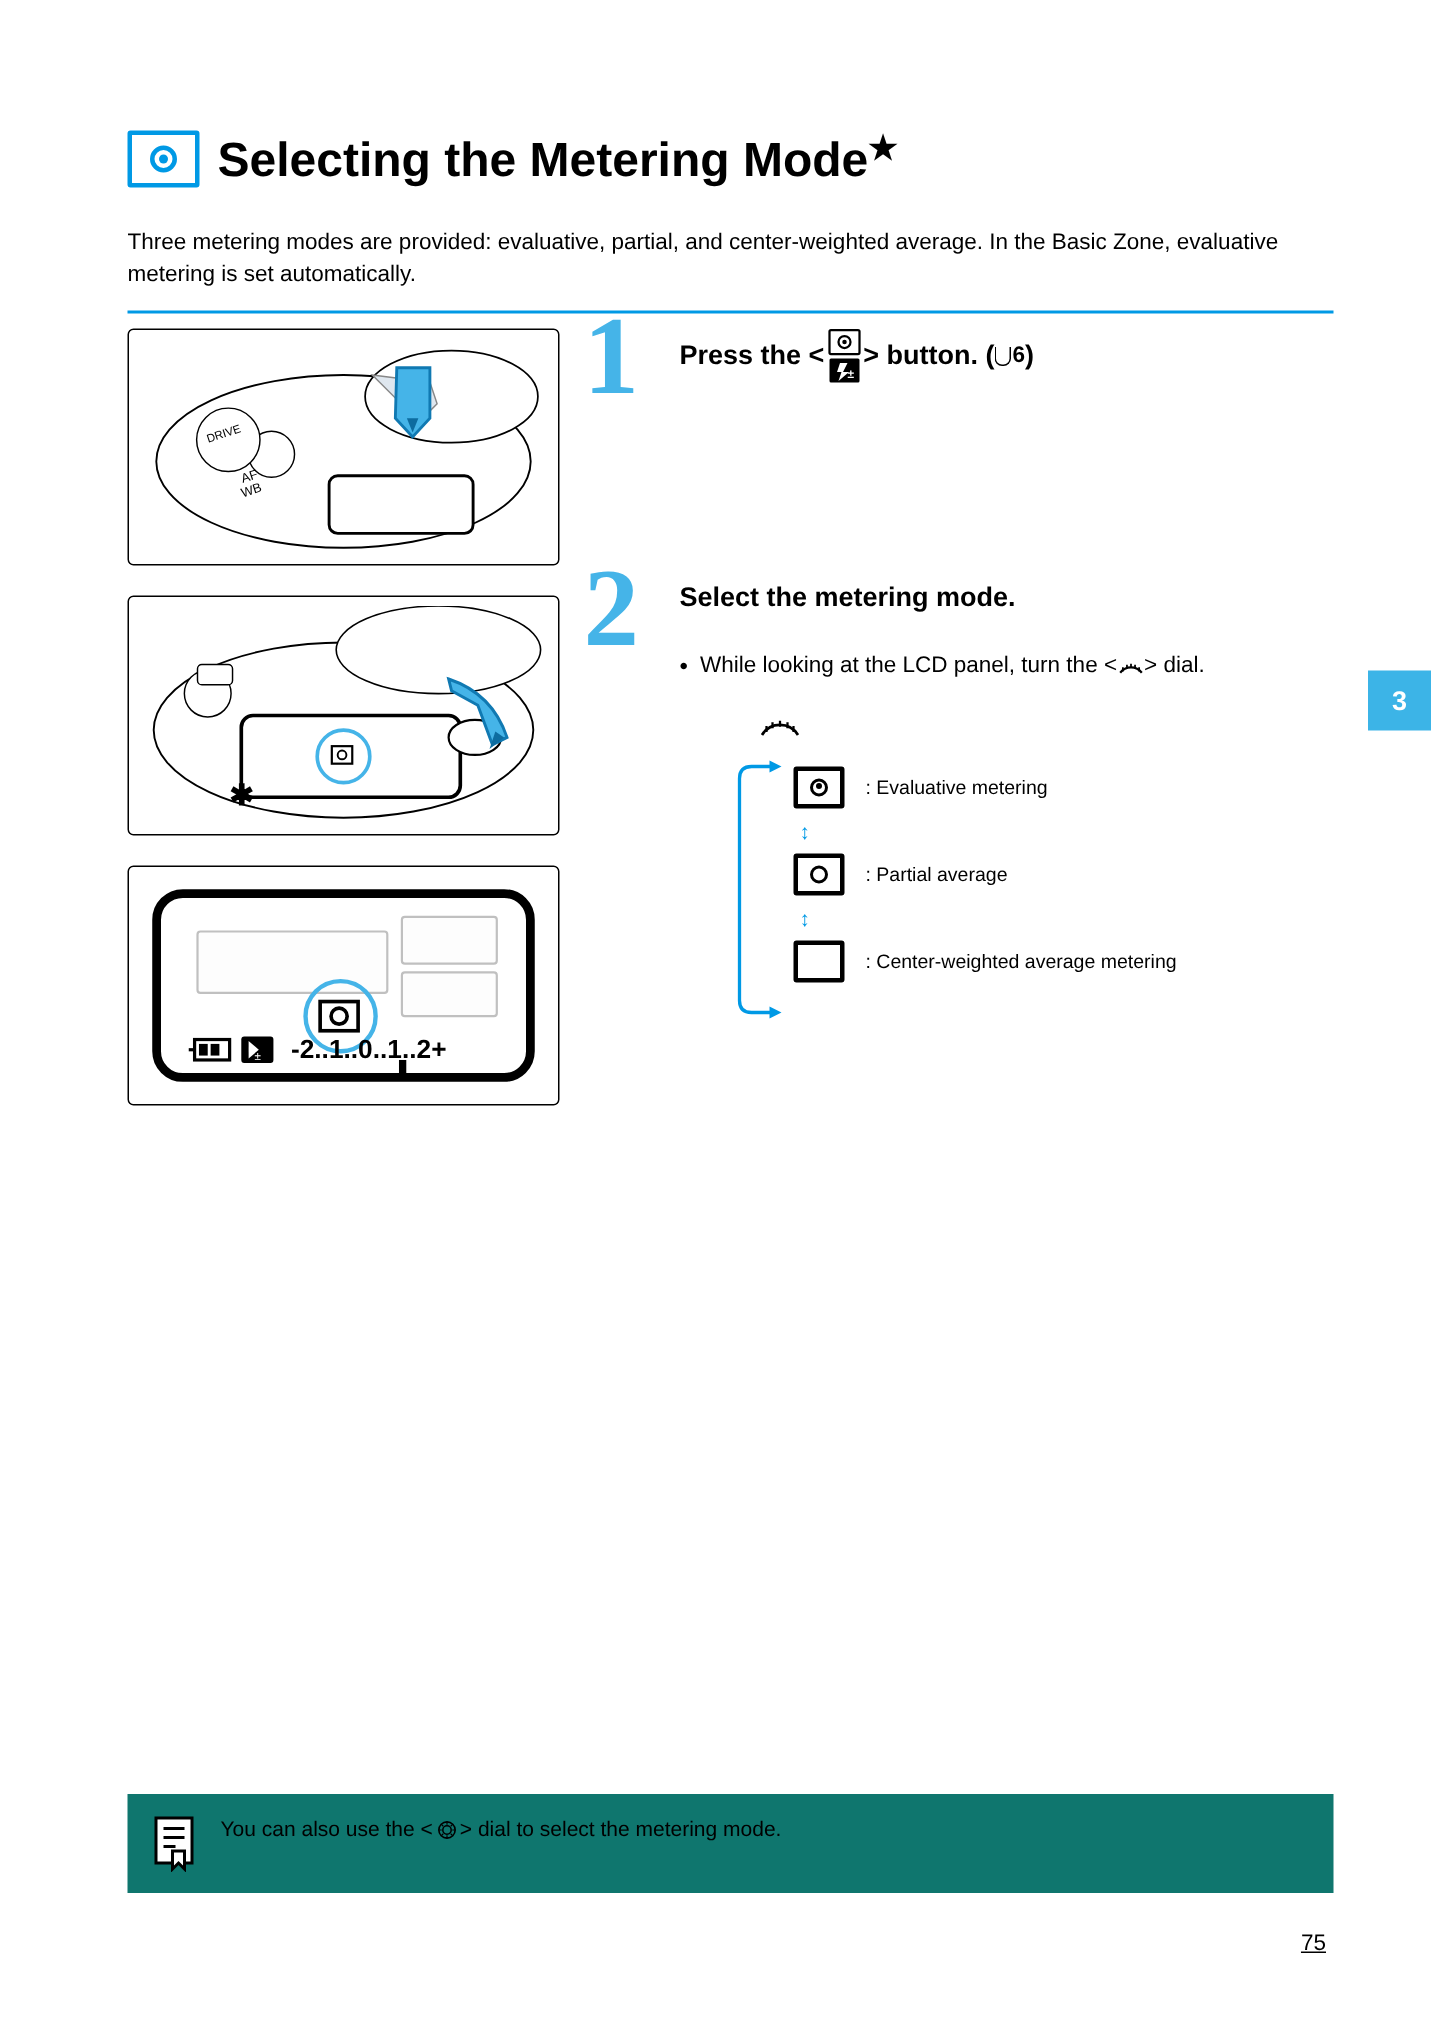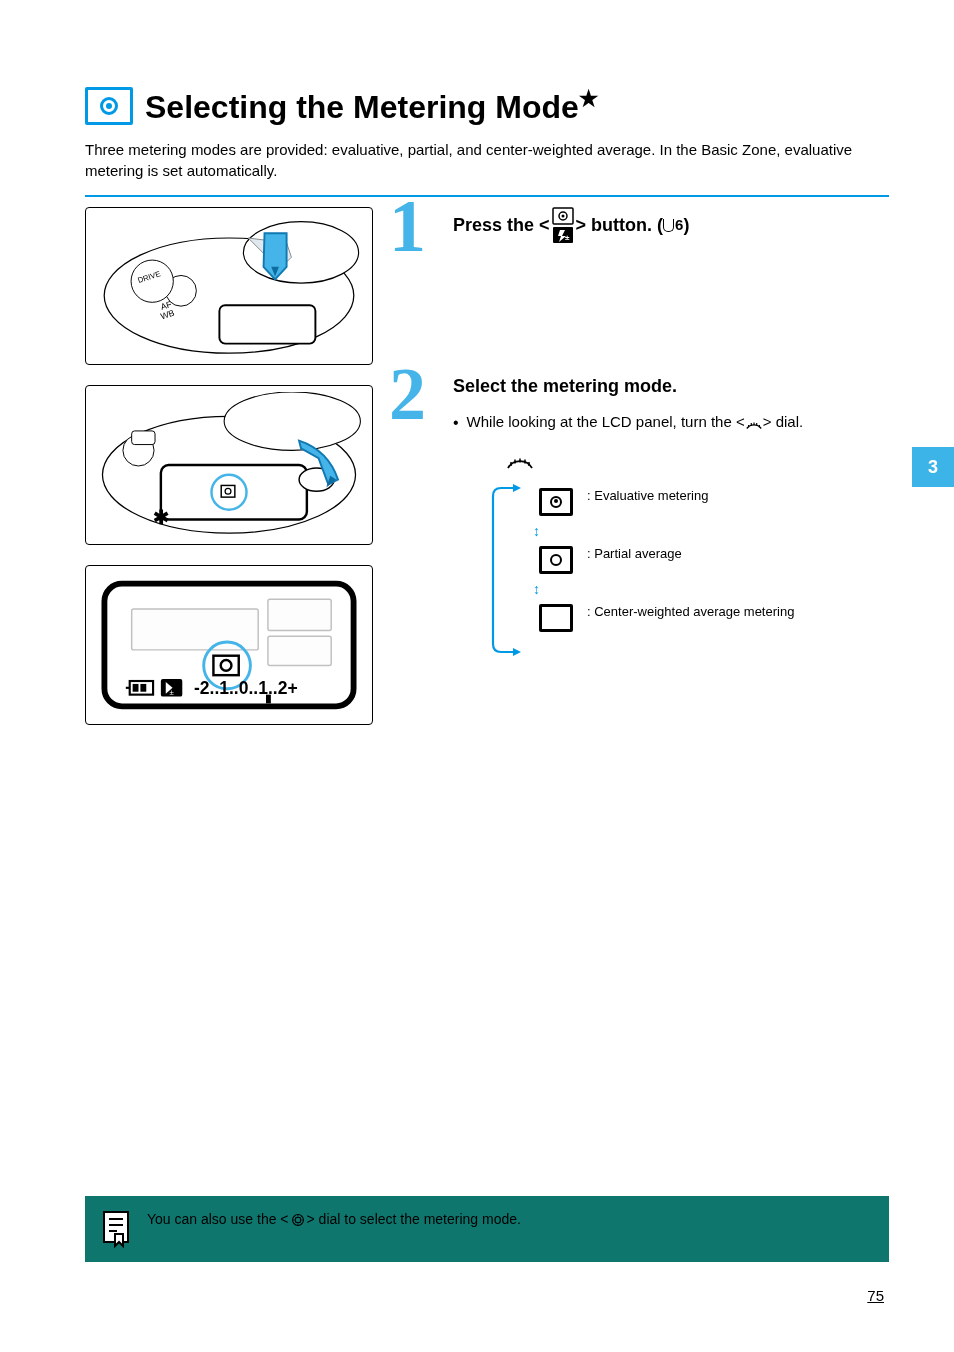--- a/index.html
+++ b/index.html
@@ -5,43 +5,43 @@
   * { box-sizing: border-box; margin: 0; padding: 0; }
   body { width: 954px; height: 1352px; font-family: Arial, Helvetica, sans-serif; background: #fff; color: #000; position: relative; font-size: 16px; }
   .page { padding: 87px 65px 40px 85px; position: relative; height: 100%; }
   .header-row { display: flex; align-items: flex-start; }
   .hdr-icon { width: 48px; height: 38px; border: 3px solid #0099e5; border-radius: 2px; display: inline-flex; align-items: center; justify-content: center; margin-right: 12px; flex: 0 0 auto; }
   .hdr-icon-inner { width: 18px; height: 18px; border: 3px solid #0099e5; border-radius: 50%; position: relative; }
   .hdr-icon-inner::after { content: ""; position: absolute; width: 6px; height: 6px; background: #0099e5; border-radius: 50%; left: 3px; top: 3px; }
   .title-block { flex: 1; }
   .title { font-size: 32px; font-weight: bold; line-height: 1.1; }
   .star { font-size: 22px; vertical-align: super; }
-  .intro { margin-top: 14px; font-size: 15px; line-height: 1.4; }
+  .intro { margin-top: 26px; font-size: 15px; line-height: 1.4; }
   .rule { border: none; border-top: 2px solid #0099e5; margin: 14px 0 10px 0; }
   .main-row { display: flex; gap: 22px; }
   .left-col { width: 288px; flex: 0 0 288px; }
   .right-col { flex: 1; position: relative; }
   .fig { border: 1.5px solid #000; border-radius: 4px; padding: 6px; margin-bottom: 20px; background: #fff; display: flex; align-items: center; justify-content: center; position: relative; }
   .fig-camera-top1 { height: 158px; }
   .fig-camera-top2 { height: 160px; }
   .fig-lcd { height: 160px; }
   .camera-svg { width: 100%; height: 100%; }
   .step { position: relative; margin-bottom: 26px; }
   .stepnum { font-family: Georgia, 'Times New Roman', serif; font-size: 74px; font-weight: bold; color: #45b4e8; position: absolute; left: -6px; top: -18px; line-height: 1; }
   .step-body { margin-left: 58px; }
   .step-head { font-size: 18px; font-weight: bold; line-height: 1.3; }
   .inline-icon { display: inline-flex; vertical-align: middle; margin: 0 2px; }
   .timer-txt { display: inline-flex; align-items: center; }
   .timer-txt::before { content: ""; width: 9px; height: 12px; border: 1.5px solid #000; border-radius: 0 0 5px 5px; border-top: none; margin-right: 1px; display: inline-block; position: relative; top: 1px; }
   .timer-txt::after { content: "6"; font-size: 15px; }
-  .bullet { display: flex; margin-top: 14px; font-size: 15px; line-height: 1.35; }
+  .bullet { display: flex; margin-top: 24px; font-size: 15px; line-height: 1.35; }
   .bullet::before { content: "•"; margin-right: 8px; font-size: 16px; }
   .cycle-diag { margin: 14px 0 0 34px; }
   .dial-svg { width: 30px; height: 24px; margin-left: 18px; }
-  .cycle-item { display: flex; align-items: flex-start; gap: 14px; margin: 8px 18px; }
+  .cycle-item { display: flex; align-items: center; gap: 14px; margin: 8px 8px; }
   .mode-box { width: 34px; height: 28px; border: 3px solid #000; border-radius: 2px; display: flex; align-items: center; justify-content: center; background: #fff; }
   .mode-box.eval .circ { width: 12px; height: 12px; border: 2.5px solid #000; border-radius: 50%; position: relative; }
   .mode-box.eval .circ::after { content: ""; width: 4px; height: 4px; background: #000; border-radius: 50%; position: absolute; left: 1.5px; top: 1.5px; }
   .mode-box.partial .circ { width: 12px; height: 12px; border: 2.5px solid #000; border-radius: 50%; }
   .mode-box.cw { }
   .mode-label { font-size: 13px; text-align: left; line-height: 1.2; }
   .note-box { position: absolute; left: 85px; right: 65px; bottom: 90px; background: #0f766e; padding: 14px 18px 14px 62px; min-height: 66px; }
   .note-icon { position: absolute; left: 16px; top: 14px; }
   .note-text { font-size: 14px; line-height: 1.4; }
   .dial-inline { display: inline-block; vertical-align: middle; width: 18px; height: 14px; position: relative; }

